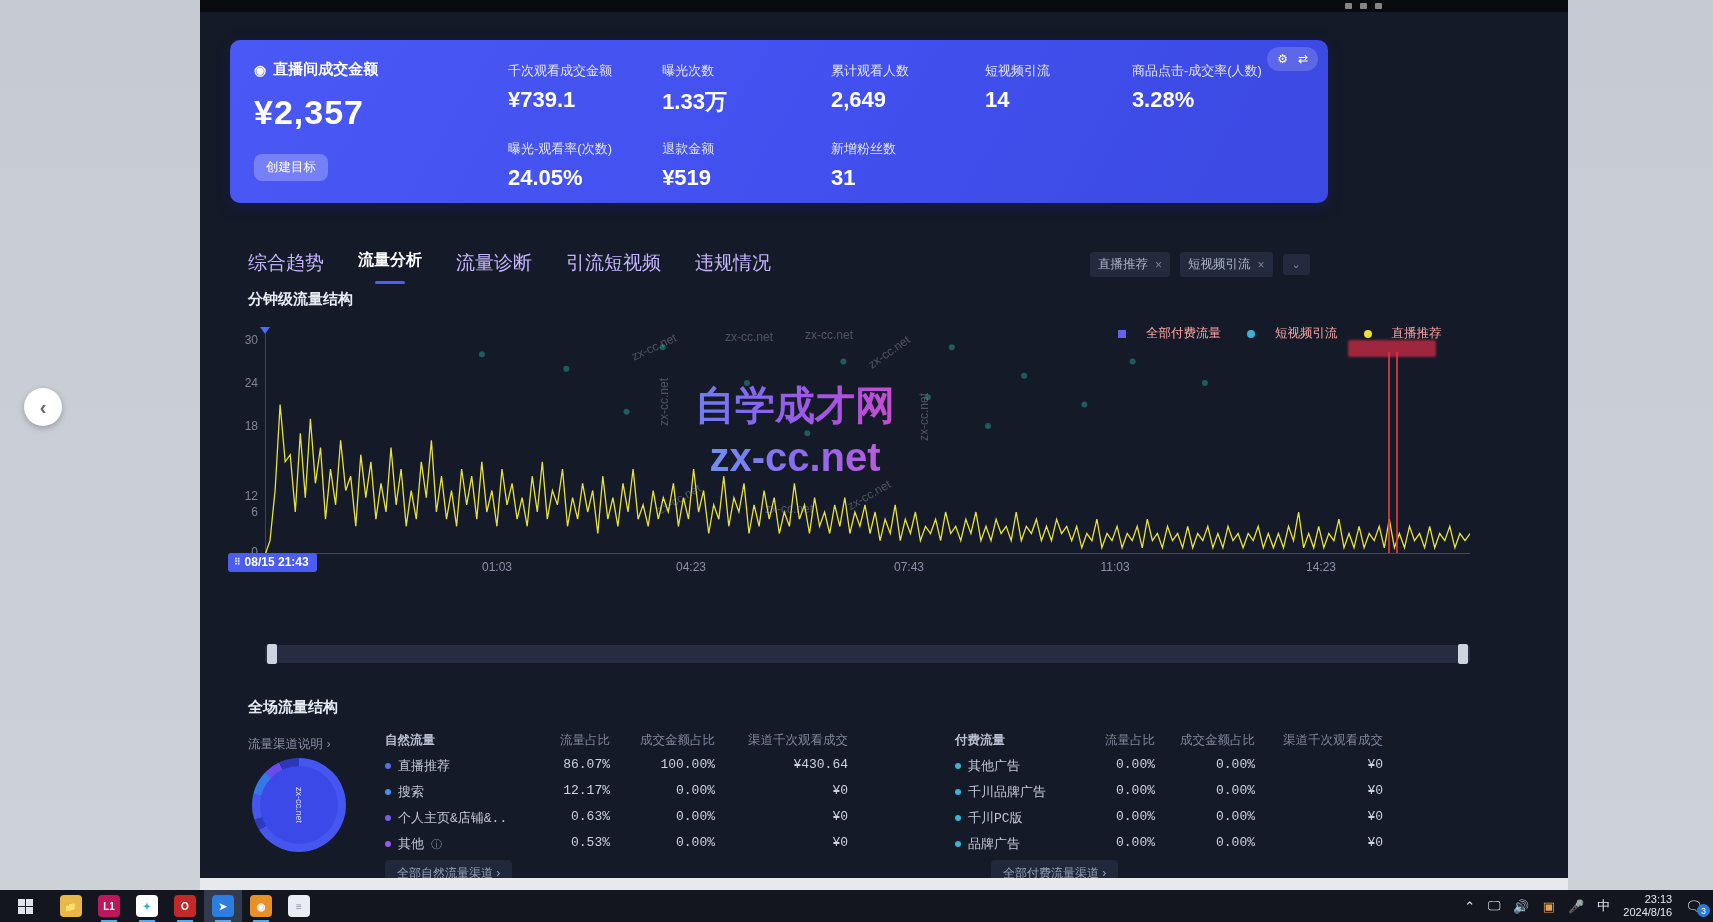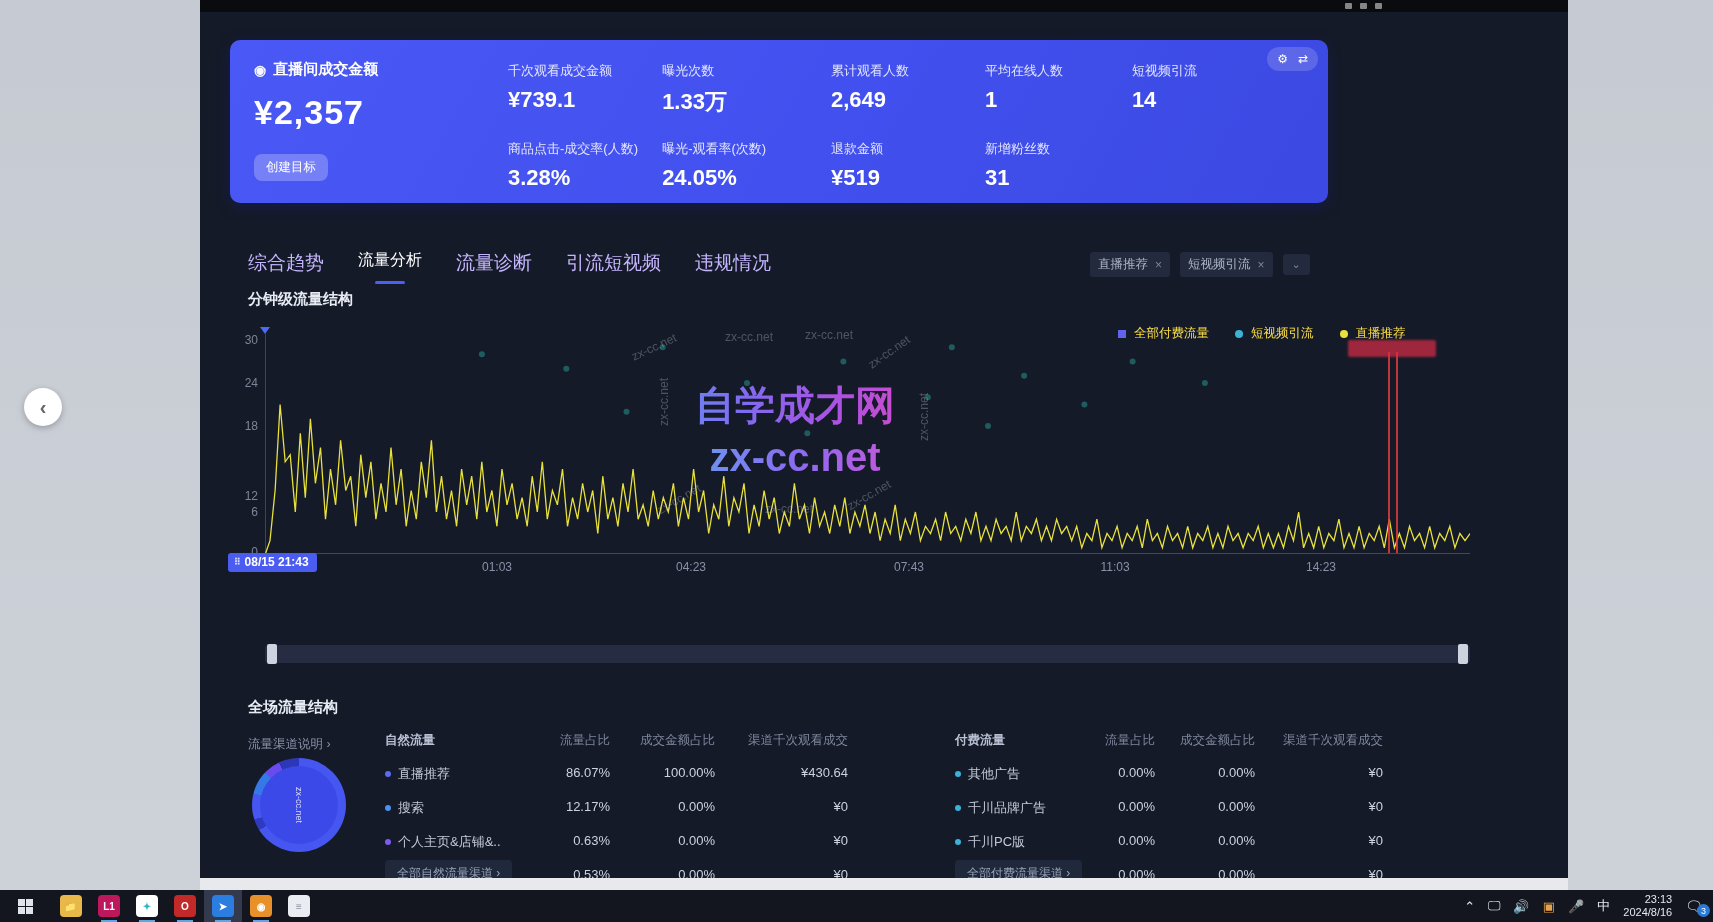--- a/index.html
+++ b/index.html
@@ -33,34 +33,34 @@
     grid-template-columns:1.05fr 1.15fr 1.05fr 1fr 0.9fr; row-gap:23px; }
   .bp-cell .m-label { font-size:13px; color:rgba(255,255,255,.86); white-space:nowrap; }
   .bp-cell .m-value { font-size:22px; font-weight:bold; color:#fff; margin-top:7px; }
   .bp-tools { position:absolute; right:10px; top:7px; height:24px; background:rgba(255,255,255,.16);
     border-radius:12px; display:flex; align-items:center; gap:10px; padding:0 10px; color:#fff; font-size:12px; }
   .bp-tools span { cursor:pointer; }
 
   
   #tabs { position:absolute; left:48px; top:250px; display:flex; gap:34px; }
   .tab { font-size:19px; color:#c4b5fd; cursor:pointer; padding-bottom:8px; position:relative; white-space:nowrap; }
-  .tab.active { color:#fff; font-weight:normal; font-size:16px; }
+  .tab.active { color:#fff; font-weight:bold; font-size:16px; }
   .tab.active::after { content:""; position:absolute; left:50%; transform:translateX(-50%); bottom:0; width:30px; height:3px;
     border-radius:2px; background:#4c5ef5; }
 
   #filter-tags { position:absolute; left:890px; top:252px; display:flex; gap:10px; align-items:center; }
   .tag-pill { background:#232a3e; color:#aeb6cc; font-size:12.5px; padding:4px 8px; border-radius:3px;
     display:flex; align-items:center; gap:7px; cursor:pointer; }
   .tag-close { color:#7d8499; font-size:12px; cursor:pointer; }
   .tag-dd { background:#232a3e; color:#7d8499; font-size:11px; padding:4px 9px; border-radius:3px; cursor:pointer; }
 
   
   #chart-title { position:absolute; left:48px; top:290px; font-size:15px; font-weight:bold; color:#e8ecf5; }
   #legend { position:absolute; left:918px; top:325px; display:flex; gap:26px; }
-  .legend-item { display:flex; align-items:center; gap:8px; font-size:12.5px; color:#fde047; cursor:pointer; }
+  .legend-item { display:flex; align-items:center; gap:20px; font-size:12.5px; color:#fca5a5; cursor:pointer; }
   .legend-marker { width:8px; height:8px; }
   .legend-marker.round { border-radius:50%; }
   #y-axis-line { position:absolute; left:65px; top:333px; width:1px; height:221px; background:#3c4460; }
   #x-axis-line { position:absolute; left:65px; top:553px; width:1205px; height:1px; background:#3f4763; }
   .y-tick { position:absolute; left:30px; width:28px; text-align:right; font-size:12px; color:#7c8598; }
   .x-tick { position:absolute; top:560px; width:60px; text-align:center; font-size:12px; color:#8891a6; }
   .axis-pin { position:absolute; left:60px; top:327px; width:0; height:0;
     border-left:5px solid transparent; border-right:5px solid transparent; border-top:7px solid #4c6af5; }
   #time-badge { position:absolute; left:28px; top:553px; background:#4b5cf0; color:#fff; font-size:12px; font-weight:bold;
     padding:2px 8px 3px 6px; border-radius:3px; display:flex; align-items:center; gap:5px; cursor:grab; }
@@ -86,33 +86,33 @@
 
   
   #traffic-title { position:absolute; left:48px; top:698px; font-size:15px; font-weight:bold; color:#e8ecf5; }
   #channel-link { position:absolute; left:48px; top:736px; font-size:12.5px; color:#8b94aa; cursor:pointer; }
   #donut { position:absolute; left:52px; top:758px; width:94px; height:94px; border-radius:50%;
     background:conic-gradient(#4656f0 0 66%, #2e3ac0 66% 70%, #4656f0 70% 79%, #3579e8 79% 87%, #6a4bf0 87% 93%, #2c38b8 93% 100%); }
   #donut .donut-center { position:absolute; inset:8px; border-radius:50%; background:#3b49e8; }
   #donut .donut-wm { position:absolute; left:50%; top:50%; transform:translate(-50%,-50%); writing-mode:vertical-rl;
     font-size:9px; color:rgba(255,255,255,.8); }
 
-  .traffic-table { position:absolute; top:732px; display:grid; row-gap:16px; }
+  .traffic-table { position:absolute; top:732px; display:grid; row-gap:8px;font-family:Liberation Mono, monospace; }
   #natural-table { left:185px; grid-template-columns:140px 85px 105px 133px; }
   #paid-table { left:755px; grid-template-columns:120px 80px 100px 128px; }
   .th { font-size:12.5px; color:#7e879c; white-space:nowrap; }
   .th.first { color:#b9c1d4; font-weight:bold; }
   .th.num, .td.num { text-align:right; }
   .td { font-size:13px; color:#ccd2e0; white-space:nowrap; }
   .td.name { color:#c3c9d8; display:flex; align-items:center; gap:7px; overflow:hidden; text-overflow:ellipsis; }
   .dot { width:6px; height:6px; border-radius:50%; flex:0 0 auto; }
   .info-i { color:#7e879c; font-size:11px; }
   .table-footer { position:absolute; top:860px; background:#20283c; color:#98a2b8; font-size:12px; padding:5px 12px;
     border-radius:4px; cursor:pointer; }
-  #natural-footer { left:185px; } #paid-footer { left:755px;text-align:center; }
+  #natural-footer { left:185px; } #paid-footer { left:791px;text-align:center; }
 
   
   #taskbar { position:absolute; left:0; top:890px; width:1713px; height:32px; background:#14161f; display:flex; align-items:center; }
   .tb-app { width:38px; height:32px; display:flex; align-items:center; justify-content:center; position:relative; cursor:pointer; }
   .tb-app.active { background:#343a4e; }
   .tb-app .underline { position:absolute; bottom:0; left:11px; width:16px; height:2px; background:#5aa8e8; }
   .win-logo { display:grid; grid-template-columns:7px 7px; grid-template-rows:7px 7px; gap:1px; }
   .win-logo div { background:#dfe4ec; }
   .app-sq { width:22px; height:22px; border-radius:4px; display:flex; align-items:center; justify-content:center;
     font-size:10px; font-weight:bold; color:#fff; }
@@ -152,24 +152,20 @@
           <div class="m-label">千次观看成交金额</div>
           <div class="m-value">¥739.1</div>
         </div>
       <div class="bp-cell">
           <div class="m-label">曝光次数</div>
           <div class="m-value">1.33万</div>
         </div>
       <div class="bp-cell">
           <div class="m-label">累计观看人数</div>
           <div class="m-value">2,649</div>
-        </div>
-      <div class="bp-cell">
-          <div class="m-label">平均在线人数</div>
-          <div class="m-value">1</div>
         </div>
       <div class="bp-cell">
           <div class="m-label">短视频引流</div>
           <div class="m-value">14</div>
         </div>
       <div class="bp-cell">
           <div class="m-label">商品点击-成交率(人数)</div>
           <div class="m-value">3.28%</div>
         </div>
       <div class="bp-cell">

